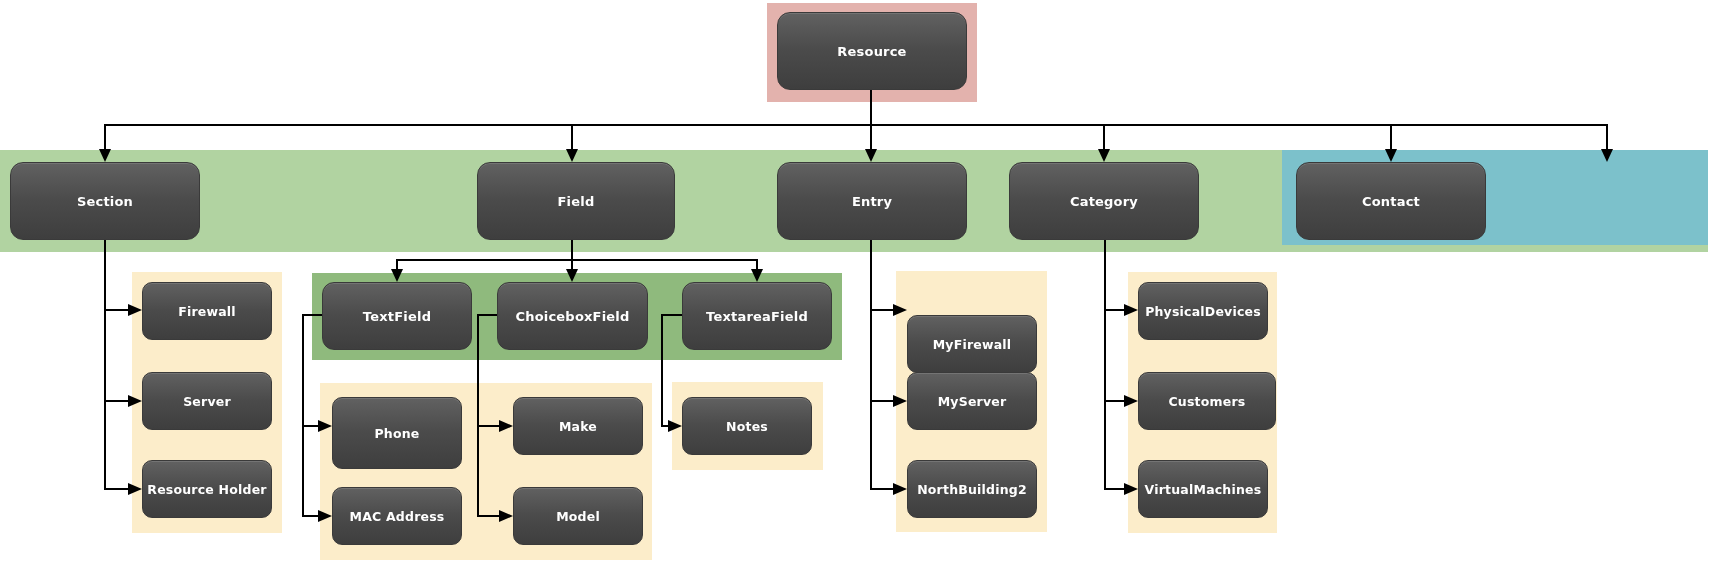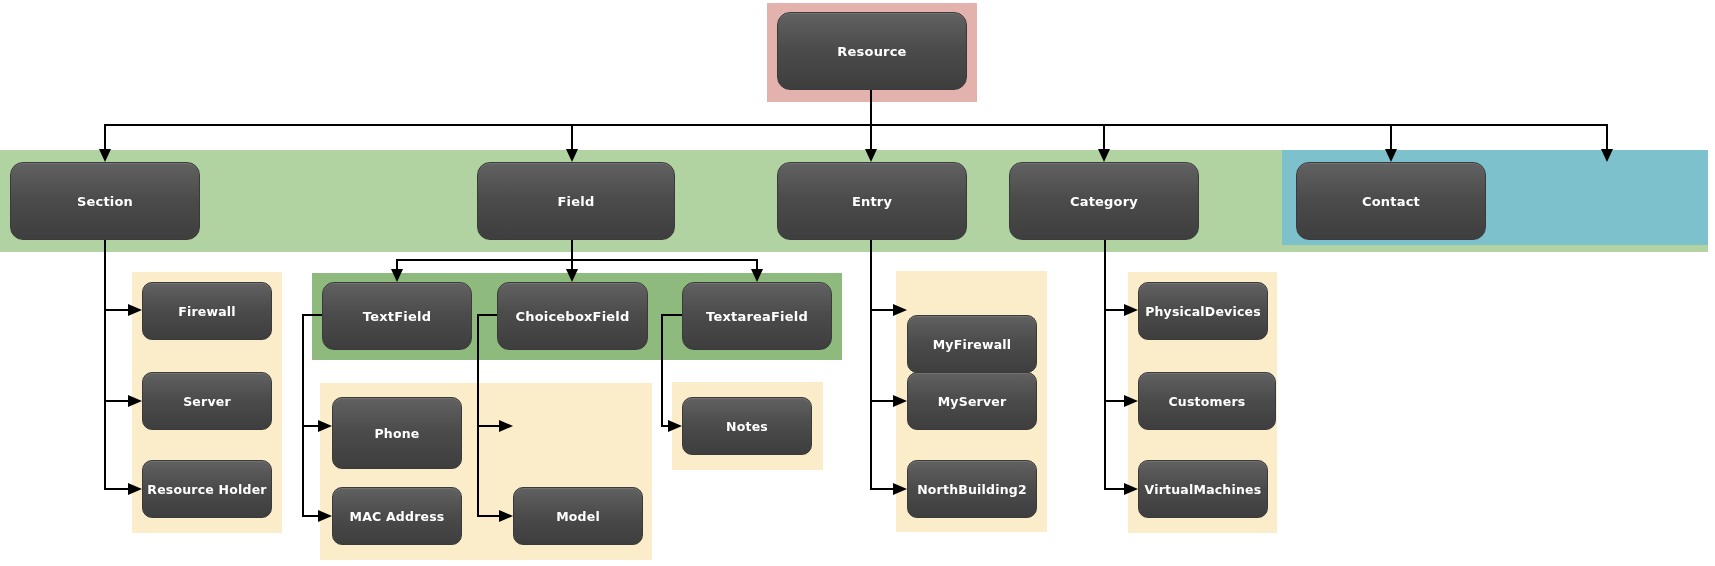--- a/index.html
+++ b/index.html
@@ -137,20 +137,23 @@
     </div>
     <div class="node mid" style="left: 682px; top: 282px; width: 150px; height: 68px;">
       <span class="node-label">TextareaField</span>
     </div>
     <div class="node small" style="left: 332px; top: 397px; width: 130px; height: 72px;">
       <span class="node-label">Phone</span>
     </div>
     <div class="node small" style="left: 332px; top: 487px; width: 130px; height: 58px;">
       <span class="node-label">MAC Address</span>
     </div>
+    <div class="node small" style="left: 513px; top: 397px; width: 130px; height: 58px;">
+      <span class="node-label">Make</span>
+    </div>
     <div class="node small" style="left: 513px; top: 487px; width: 130px; height: 58px;">
       <span class="node-label">Model</span>
     </div>
     <div class="node small" style="left: 682px; top: 397px; width: 130px; height: 58px;">
       <span class="node-label">Notes</span>
     </div>
     <div class="node small" style="left: 907px; top: 282px; width: 130px; height: 58px; margin-top: 33px;">
       <span class="node-label">MyFirewall</span>
     </div>
     <div class="node small" style="left: 907px; top: 372px; width: 130px; height: 58px;">

